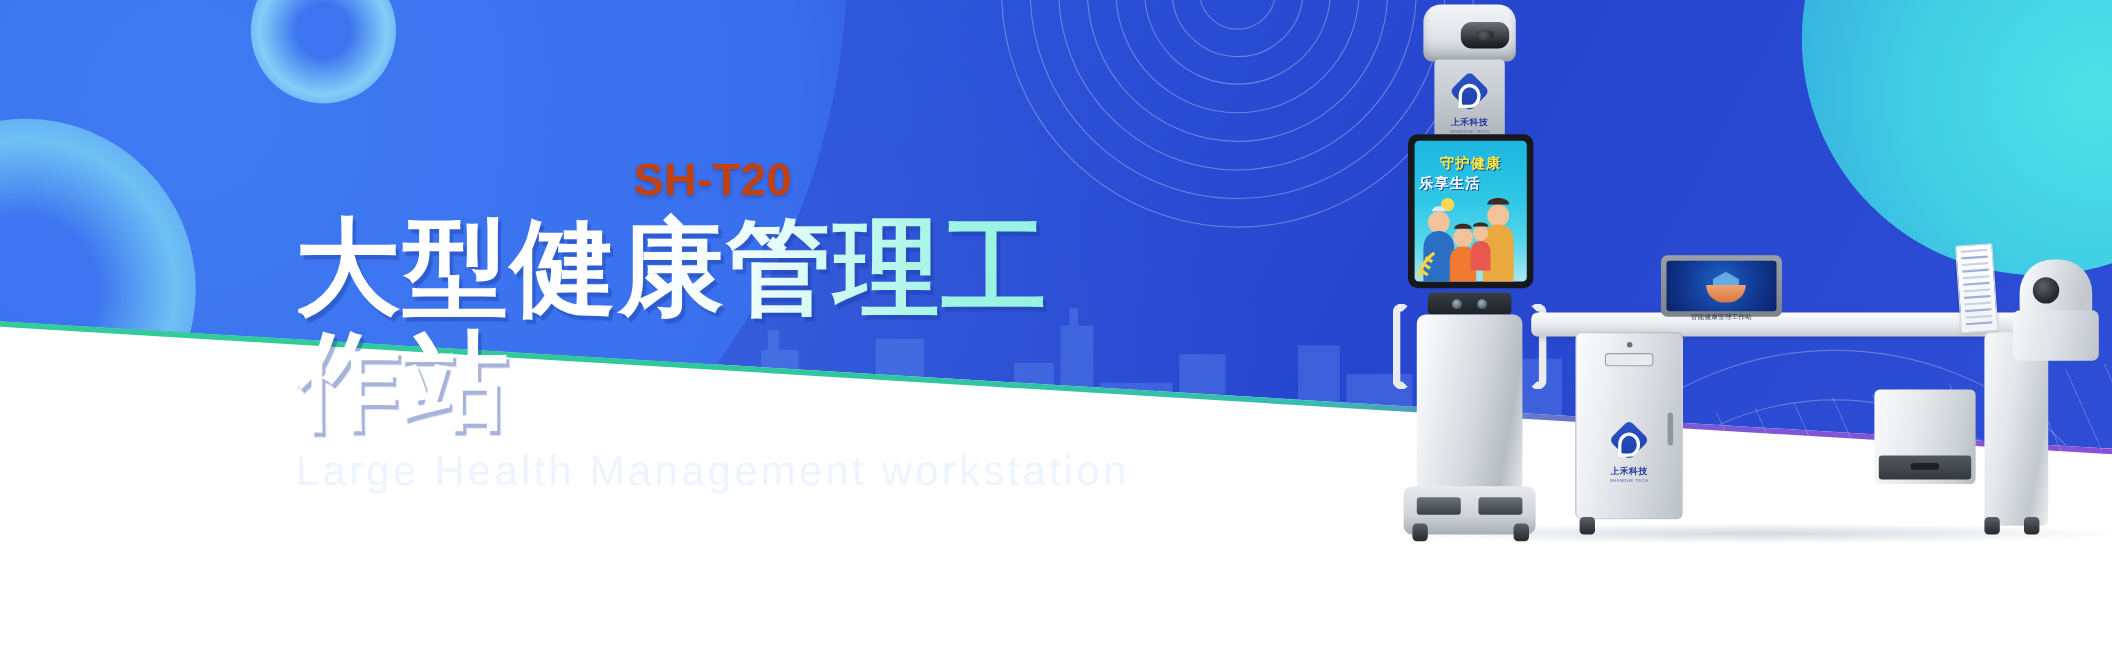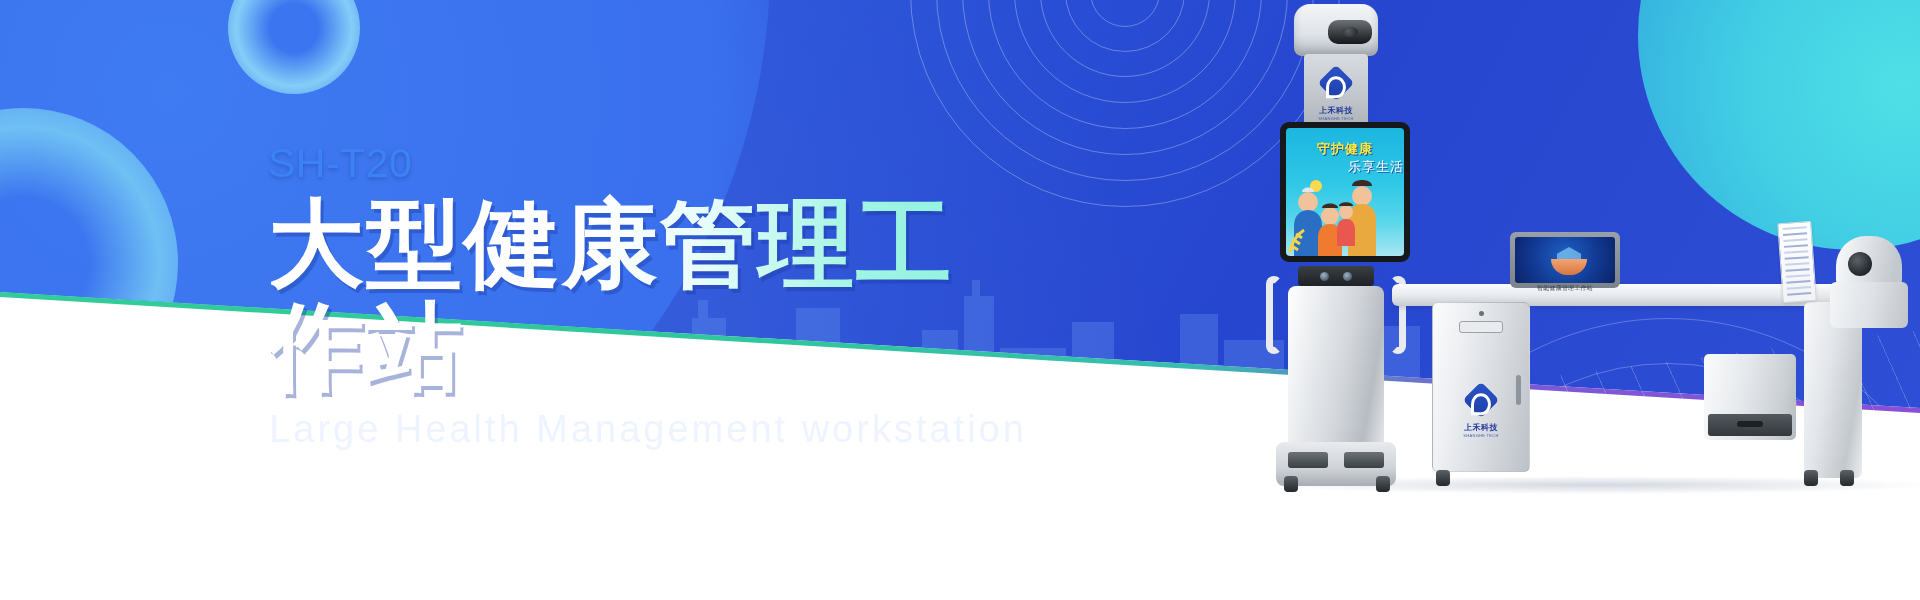--- a/index.html
+++ b/index.html
@@ -61,21 +61,21 @@
     clip-path: polygon(0 78px, 620px 0, 620px 78px, 0 130px);
     opacity:.85;
   }
 
   
   .skyline{ position:absolute; left:520px; bottom:192px; width:900px; height:130px; opacity:.30; }
 
   
   .copy{ position:absolute; left:268px; top:140px; width:760px; }
   .model{
-    text-align:left; font-size:41px; font-weight:normal; color:#3b82f6;
+    text-align:center; font-size:41px; font-weight:bold; color:#c2410c;
     letter-spacing:.5px; margin-bottom:6px; text-shadow:0 2px 4px rgba(10,30,90,.28);
   }
   .title{
     font-size:96px; font-weight:bold; line-height:1.07; letter-spacing:2px; 
     background:linear-gradient(92deg,#ffffff 0%,#ffffff 42%,#eafdfb 56%,#9ff4e3 78%,#8cf1de 100%);
     -webkit-background-clip:text; background-clip:text; color:transparent;
     -webkit-text-fill-color:transparent;
     filter:drop-shadow(3px 4px 0 rgba(25,55,160,.38));
   }
   .subtitle{
@@ -107,32 +107,32 @@
   .logo-mark{
     display:inline-block; width:26px; height:26px; transform:rotate(45deg);
     background:linear-gradient(135deg,#2b54c9,#1d3ea8); border-radius:5px; position:relative;
   }
   .logo-mark::after{ content:""; position:absolute; left:6px; top:5px; width:14px; height:16px;
     border:3px solid #ffffff; border-radius:50% 50% 50% 0; transform:rotate(-45deg); }
   .logo-cn{ font-size:8px; color:#22399c; font-weight:bold; margin-top:5px; letter-spacing:.5px; }
   .logo-en{ font-size:4px; color:#4a5fae; letter-spacing:.3px; }
 
   .kiosk-screen{
-    position:absolute; left:2px; top:118px; width:130px; height:140px; border-radius:9px;
+    position:absolute; left:2px; top:118px; width:114px; height:140px; border-radius:9px;
     background:#17181c; padding:6px;
   }
   .screen-inner{
     width:100%; height:100%; border-radius:4px; position:relative; overflow:hidden;
     background:linear-gradient(180deg,#1cb6e0 0%,#2ec7e6 42%,#56d6ea 72%,#a8e6f2 100%);
   }
   .screen-line1{ position:absolute; top:12px; left:0; right:0; text-align:center;
     font-size:13px; font-weight:bold; color:#ffe83b; letter-spacing:1px;
     text-shadow:1px 1px 0 #1c4f9c; }
-  .screen-line2{ position:absolute; top:30px; left:4px; right:0; text-align:right;
-    font-size:13px; font-weight:normal; color:#ffffff; letter-spacing:1px;
+  .screen-line2{ position:absolute; top:30px; left:4px; right:0; text-align:left;
+    font-size:13px; font-weight:bold; color:#ffffff; letter-spacing:1px;
     text-shadow:1px 1px 0 #1c4f9c; }
   .screen-sun{ position:absolute; left:24px; top:52px; width:12px; height:12px; border-radius:50%;
     background:#ffd84d; }
   .kiosk-cam{
     position:absolute; left:20px; top:262px; width:76px; height:20px; border-radius:4px;
     background:linear-gradient(180deg,#3a3f45,#1e2125);
   }
   .kiosk-cam i{ position:absolute; top:6px; width:9px; height:9px; border-radius:50%;
     background:radial-gradient(circle at 40% 35%,#9fb6c6,#2b3a46); }
   .kiosk-cam i:nth-child(1){ left:22px; }

